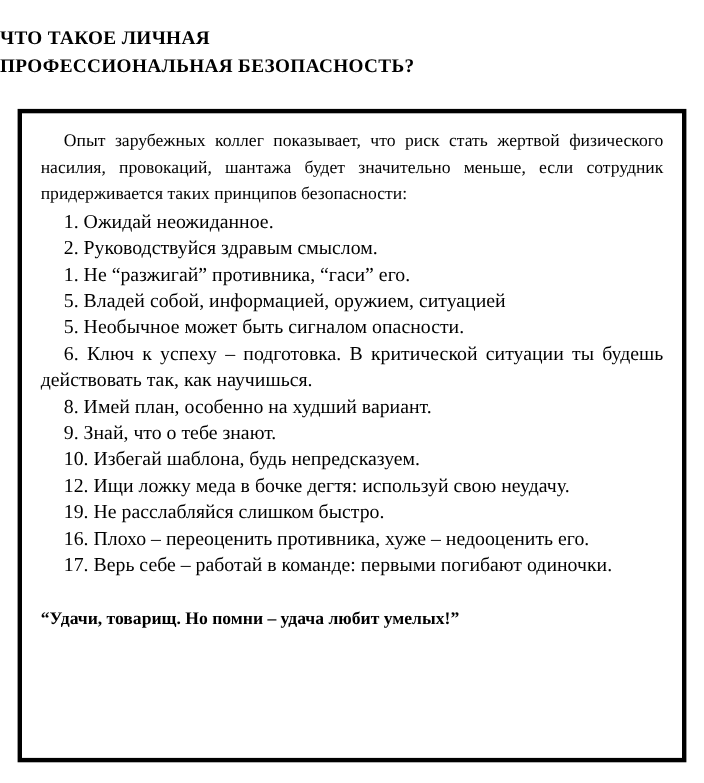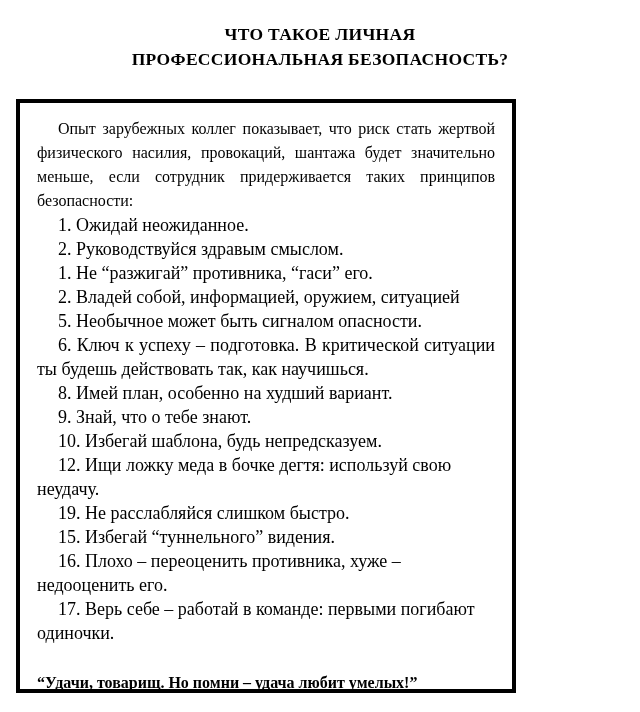--- a/index.html
+++ b/index.html
@@ -19,36 +19,35 @@
     position: relative;
     width: 640px;
     height: 712px;
     box-sizing: border-box;
     overflow: hidden;
   }
 
   
   .title-block {
     padding-top: 22px;
-    text-align: center;
   }
   .title-line {
     font-size: 17.5px;
     font-weight: bold;
     letter-spacing: 0.3px;
     line-height: 25px;
     white-space: nowrap;
   }
 
   
   .frame {
     position: absolute;
     left: 16px;
     top: 99px;
-    width: 500px;
+    width: 608px;
     height: 594px;
     box-sizing: border-box;
     border: 4px solid #000000;
     background: #ffffff;
   }
 
   .frame-inner {
     box-sizing: border-box;
     width: 100%;
     height: 100%;
@@ -106,29 +105,28 @@
 
   <div class="frame">
     <div class="frame-inner">
 
       <p class="intro">Опыт зарубежных коллег показывает, что риск стать жертвой физиче­ского насилия, провокаций, шантажа будет значительно меньше, если со­трудник придерживается таких принципов безопасности:</p>
 
       <div class="rules">
         <p class="rule-item">1. Ожидай неожиданное.</p>
         <p class="rule-item">2. Руководствуйся здравым смыслом.</p>
         <p class="rule-item">1. Не “разжигай” противника, “гаси” его.</p>
-        <p class="rule-item">2. Владей собой, информацией, оружием, ситуацией</p>
+        <p class="rule-item">5. Владей собой, информацией, оружием, ситуацией</p>
         <p class="rule-item">5. Необычное может быть сигналом опасности.</p>
         <p class="rule-item wraps">6. Ключ к успеху – подготовка. В критической ситуации ты будешь действовать так, как научишься.</p>
         <p class="rule-item">8. Имей план, особенно на худший вариант.</p>
         <p class="rule-item">9. Знай, что о тебе знают.</p>
         <p class="rule-item">10. Избегай шаблона, будь непредсказуем.</p>
         <p class="rule-item">12. Ищи ложку меда в бочке дегтя: используй свою неудачу.</p>
         <p class="rule-item">19. Не расслабляйся слишком быстро.</p>
-        <p class="rule-item">15. Избегай “туннельного” видения.</p>
         <p class="rule-item">16. Плохо – переоценить противника, хуже – недооценить его.</p>
         <p class="rule-item">17. Верь себе – работай в команде: первыми погибают одиночки.</p>
       </div>
 
       <p class="footer-quote">“Удачи, товарищ. Но помни – удача любит умелых!”</p>
 
     </div>
   </div>
 
 </div>

